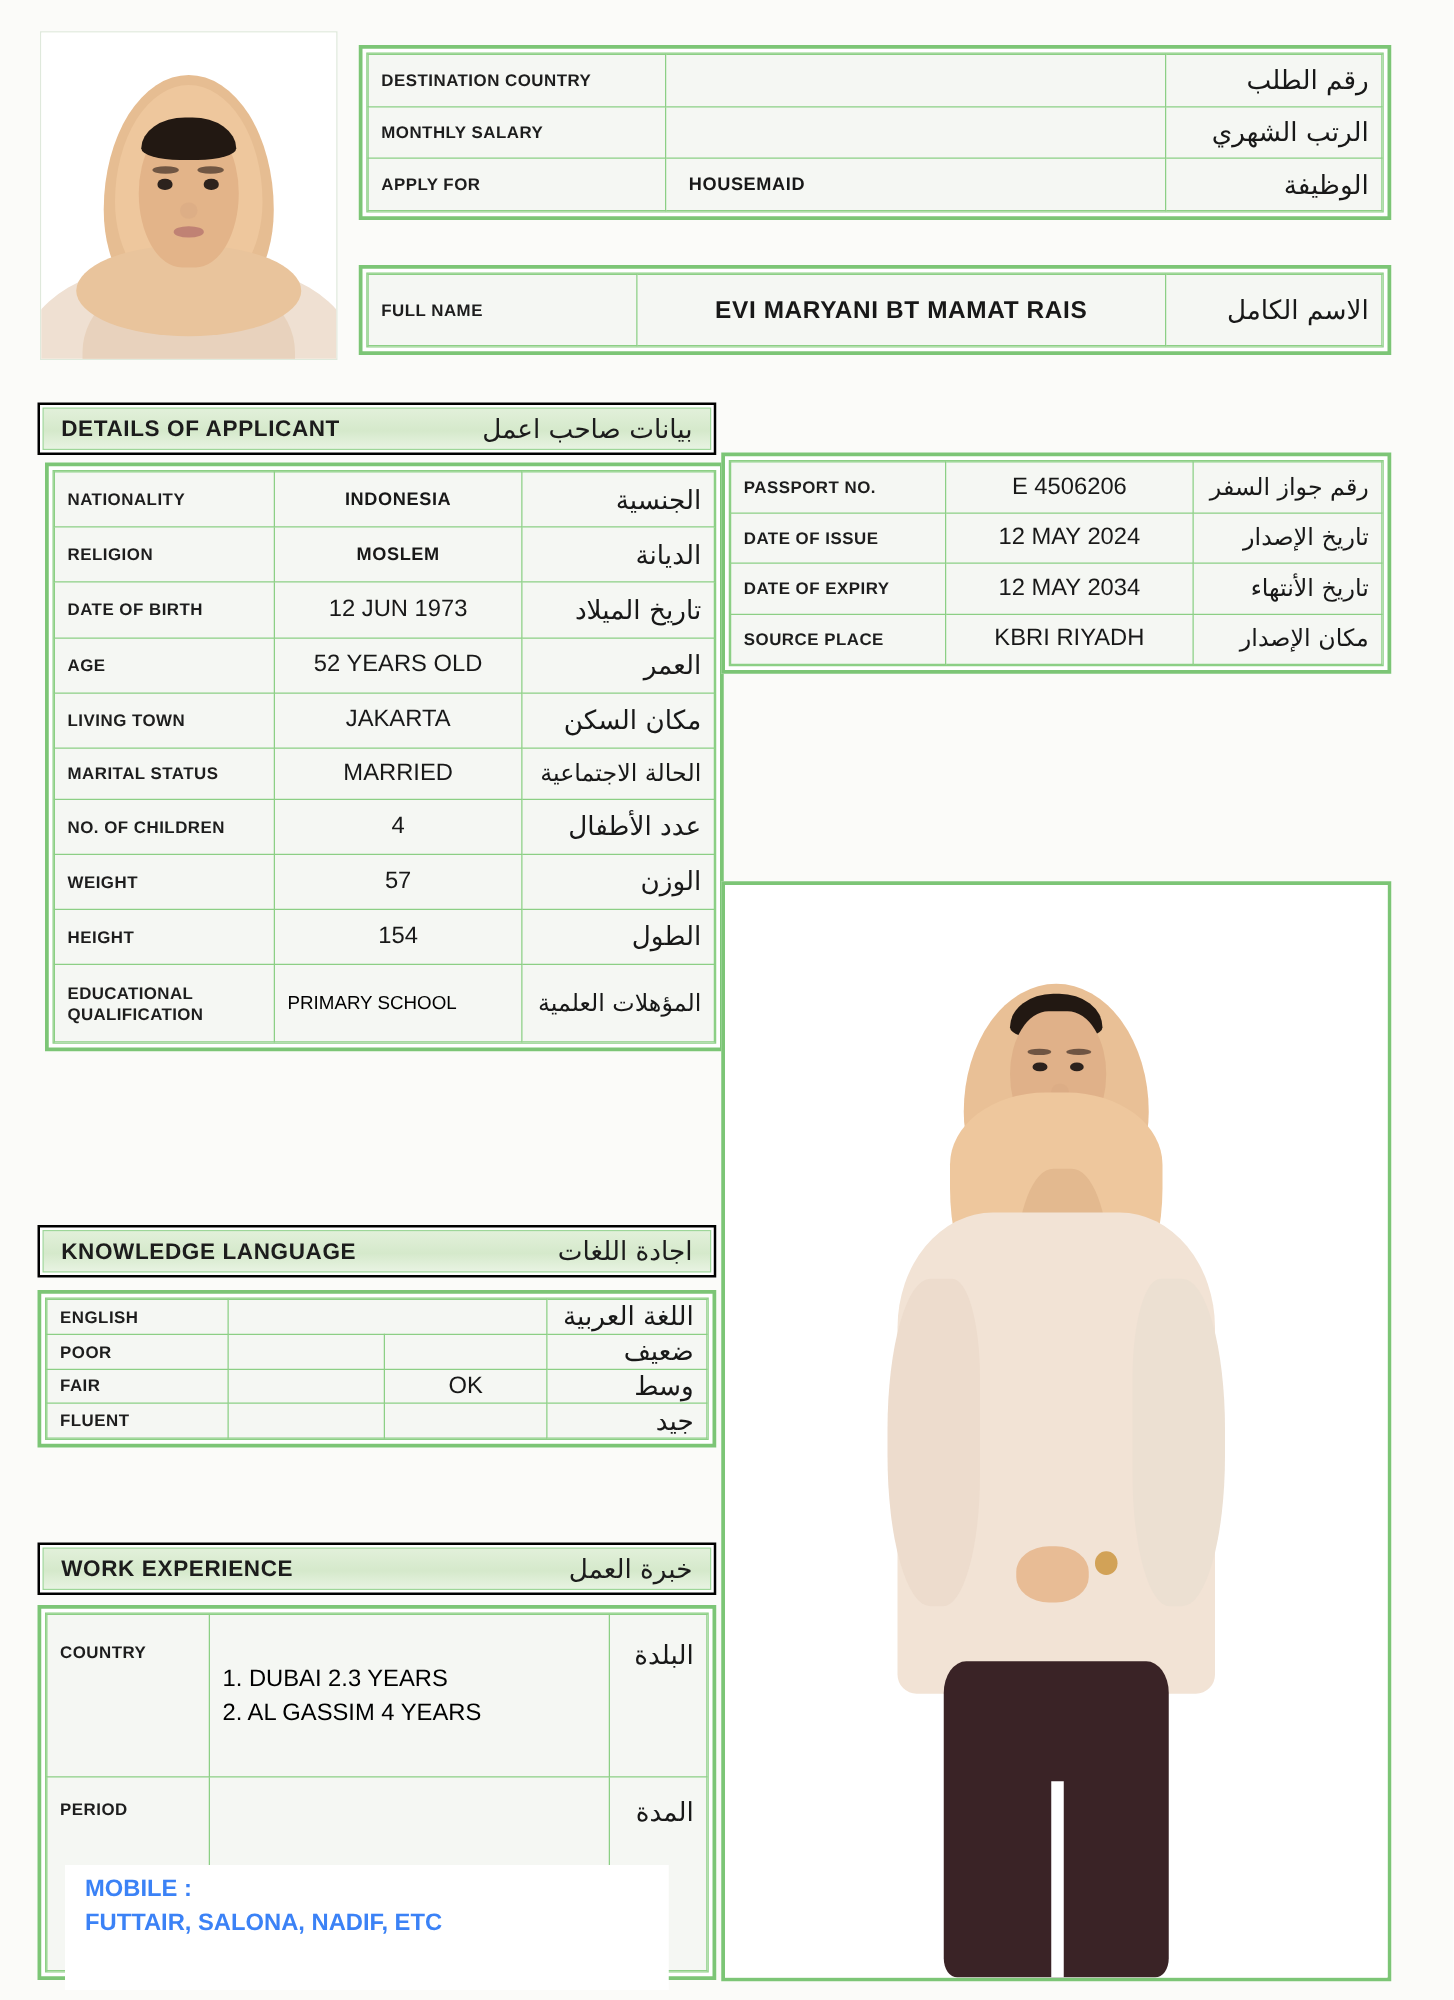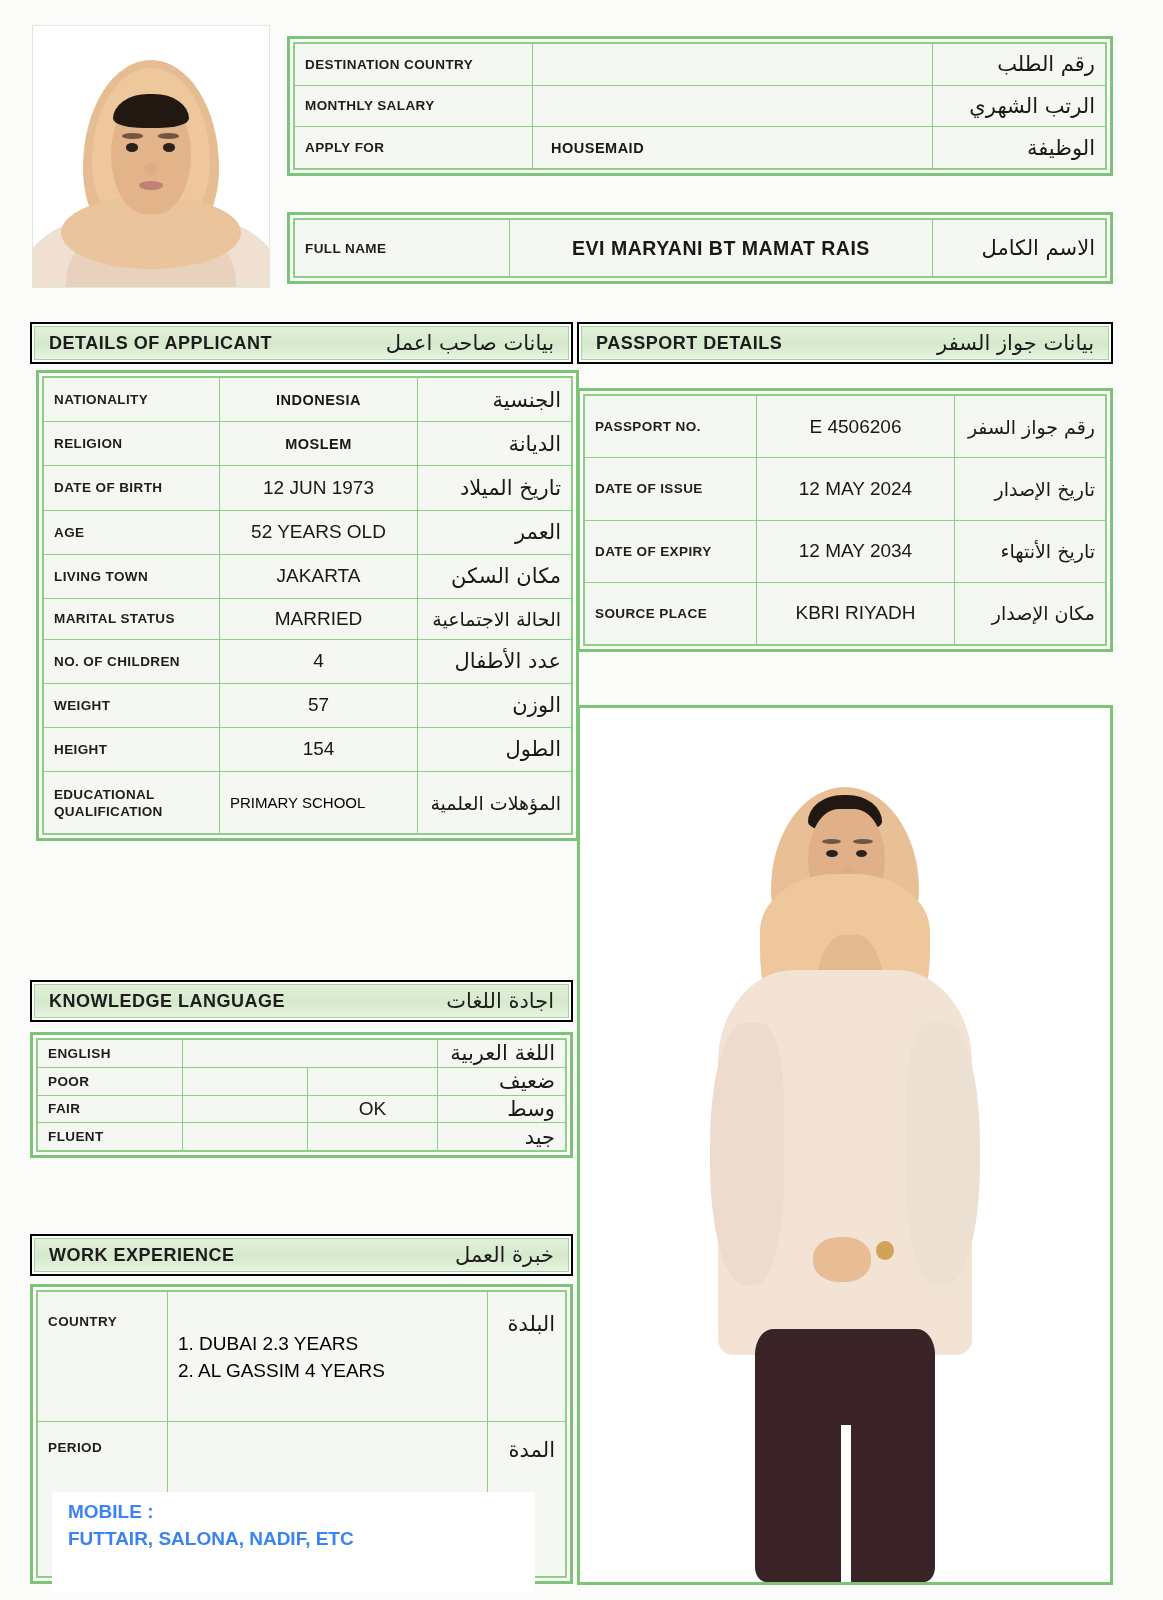--- a/index.html
+++ b/index.html
@@ -364,28 +364,22 @@
           <tr>
             <td class="lbl2" style="padding-right:2px">EDUCATIONAL QUALIFICATION</td>
             <td class="ovf">PRIMARY SCHOOL</td>
             <td class="ar" style="font-size:19px">المؤهلات العلمية</td>
           </tr>
         </tbody>
       </table>
     </div>
   </div>
 
-  <div class="bandwrap" style="left:577px; top:322px; width:536px; height:42px;">
-    <div class="band">
-      <span class="en">PASSPORT DETAILS</span>
-      <span class="ar">بيانات جواز السفر</span>
-    </div>
-  </div>
-
-  <div class="frame" style="left:577px; top:388px; width:536px; height:264px;">
+
+  <div class="frame" style="left:577px; top:362px; width:536px; height:177px;">
     <div class="inner">
       <table class="grid">
         <colgroup>
             <col style="width:172px">
             <col style="width:198px">
             <col>
           </colgroup>
         <tbody>
           <tr>
             <td class="lbl">PASSPORT NO.</td>

